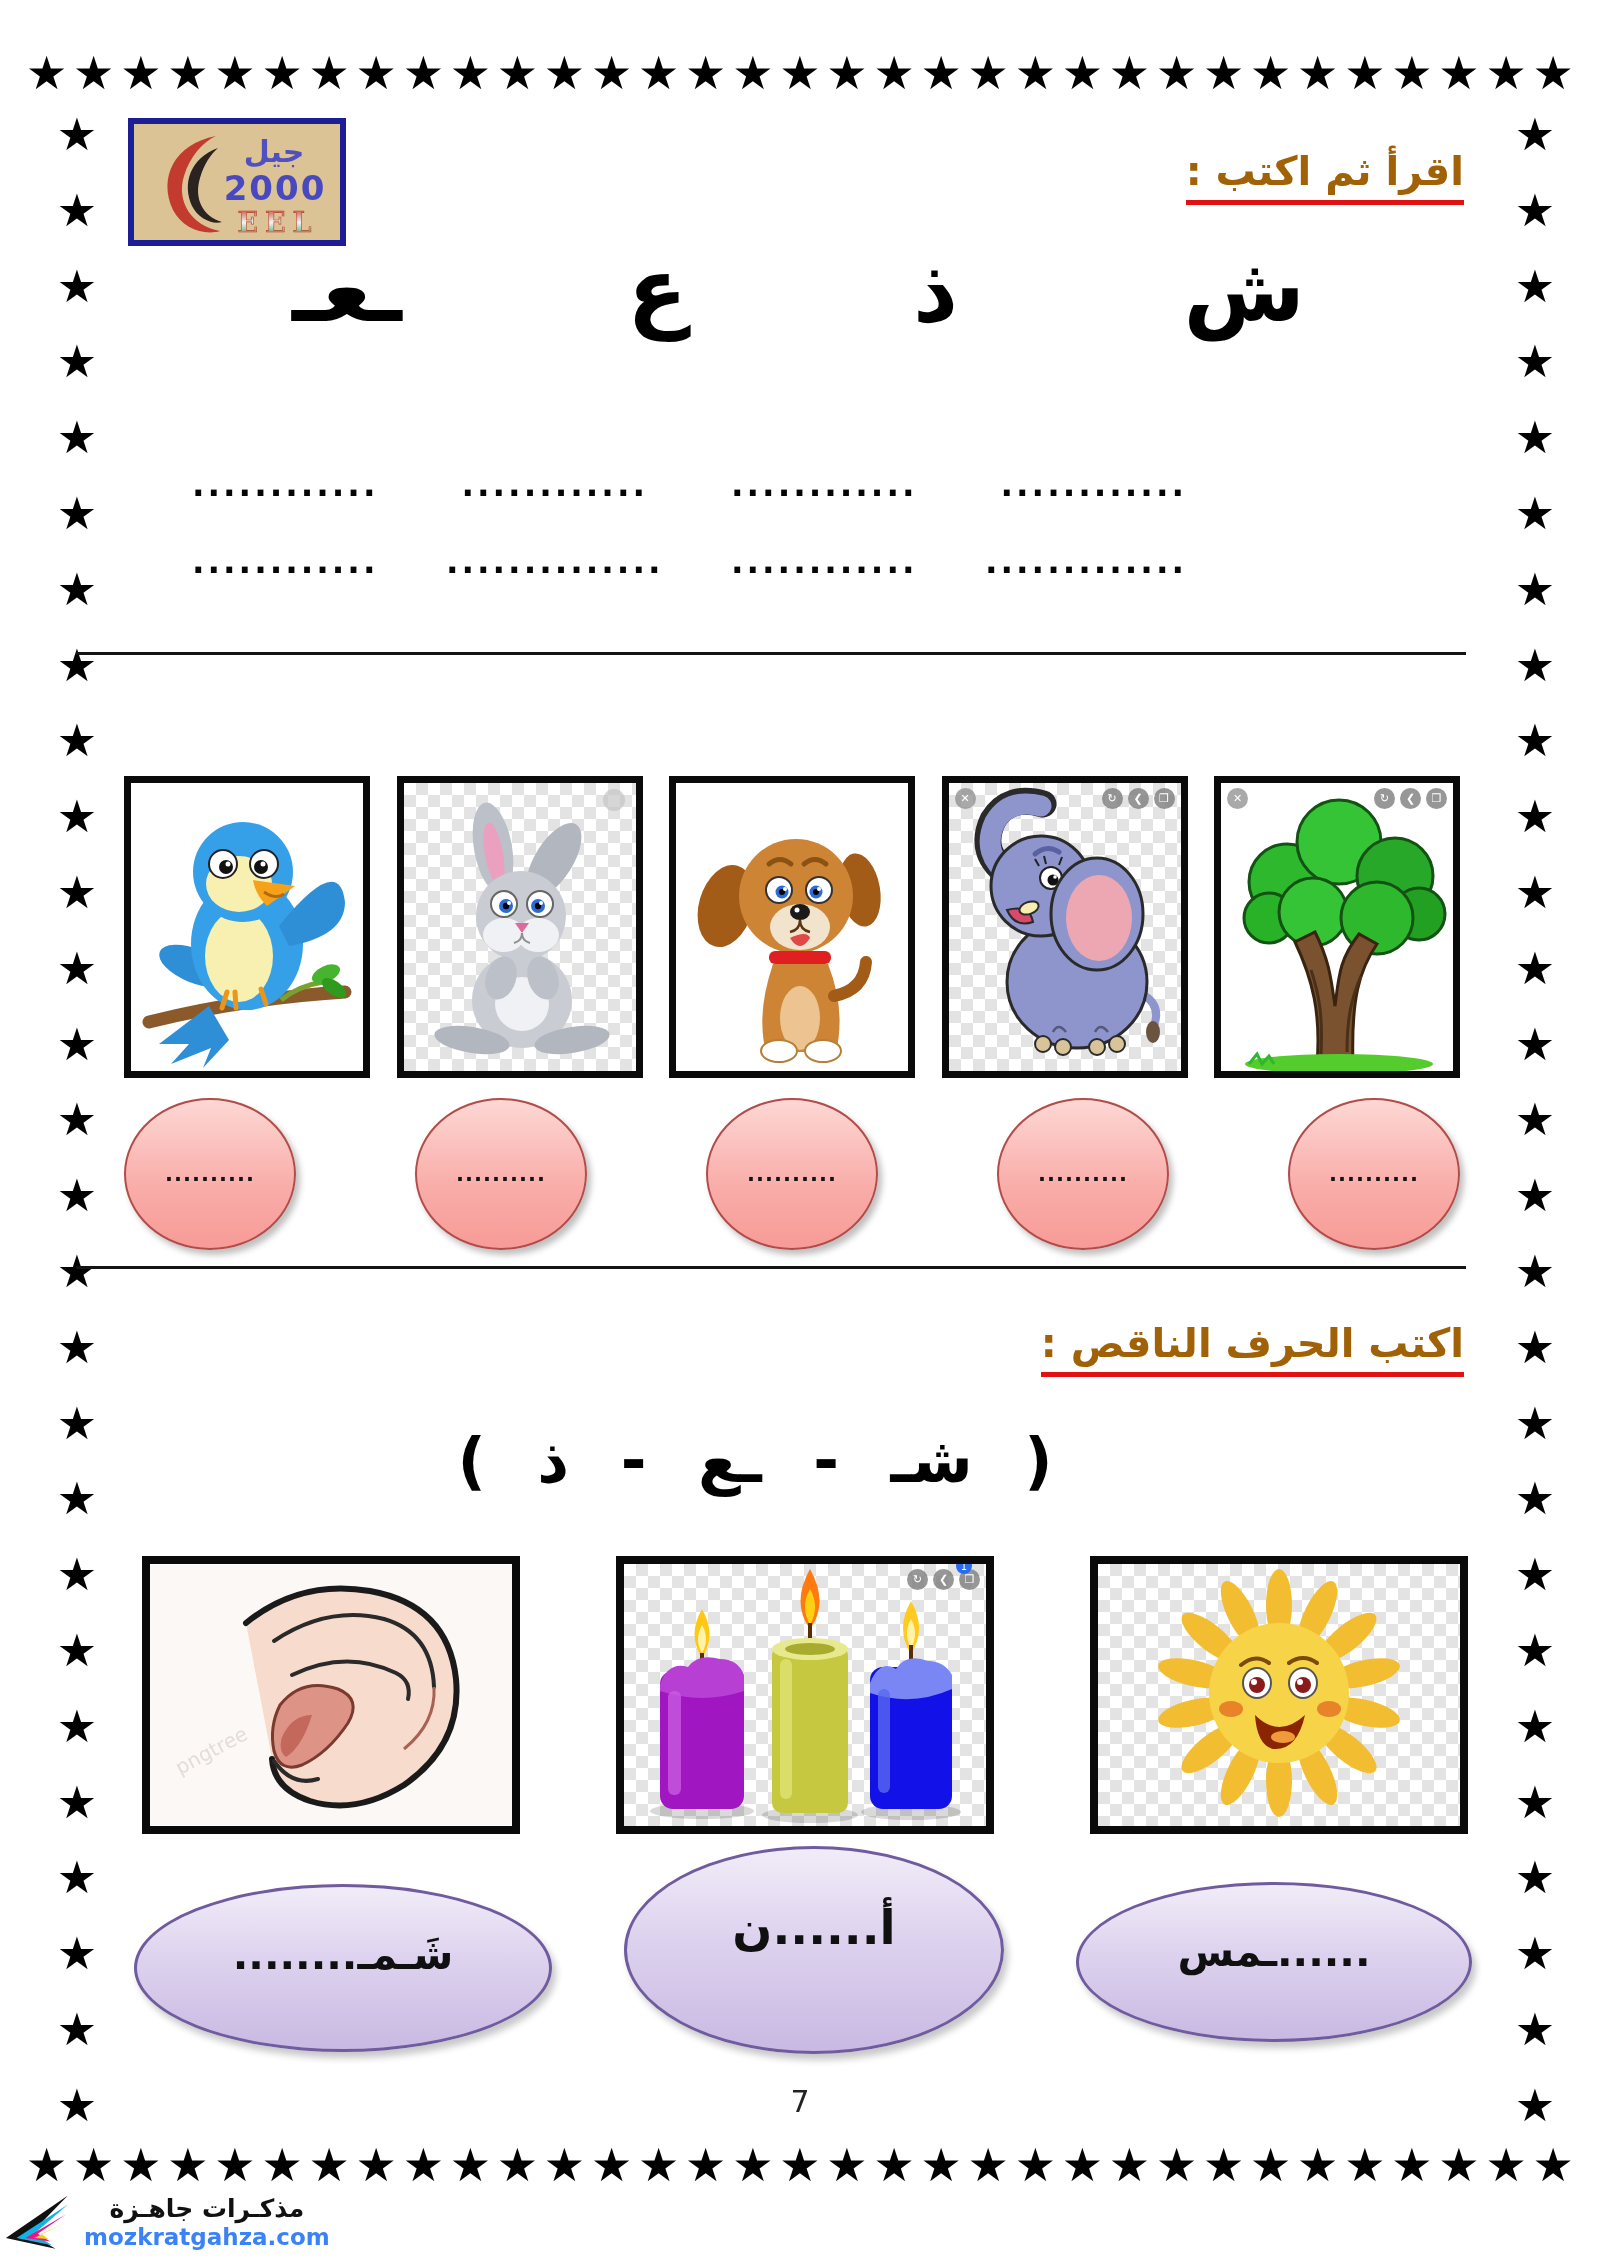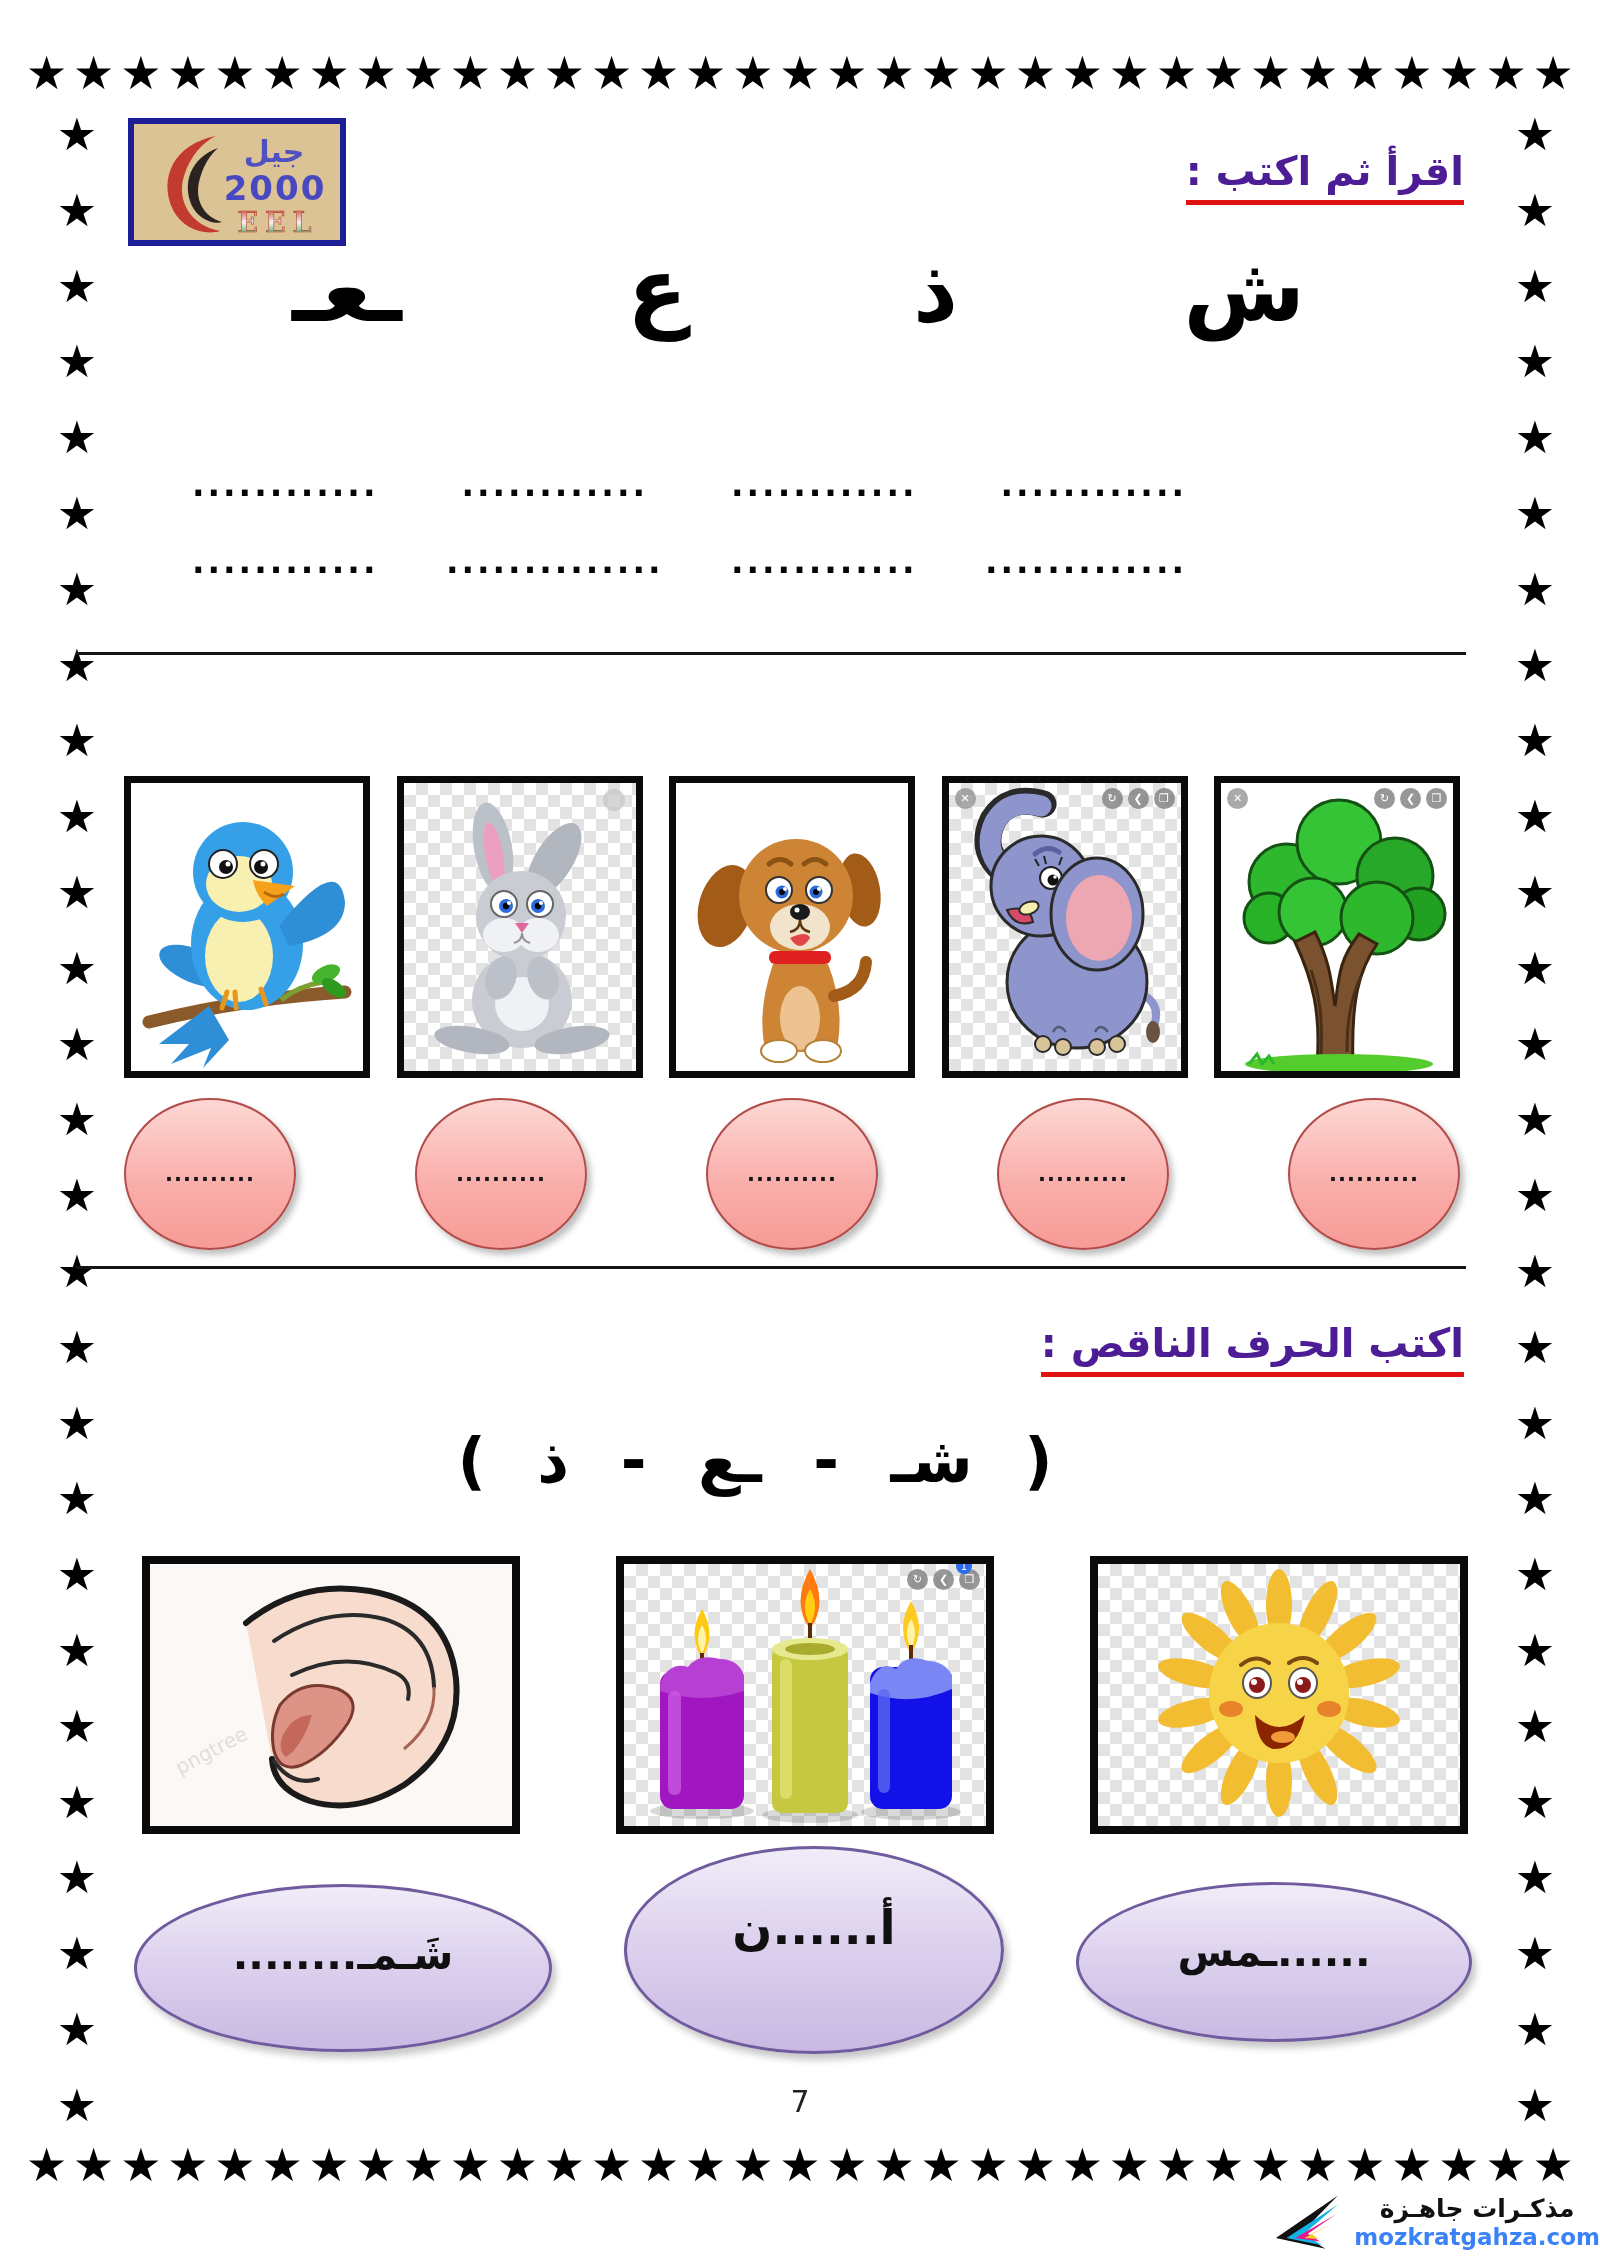--- a/index.html
+++ b/index.html
@@ -12,21 +12,21 @@
     justify-content:space-between;align-items:center;font-size:46px;line-height:1;color:#000;}
   .star-top{top:42px;}
   .star-bottom{top:2134px;}
   .star-col{position:absolute;top:112px;height:2016px;width:58px;display:flex;flex-direction:column;
     justify-content:space-between;align-items:center;font-size:45px;line-height:1;color:#000;}
   .star-left{left:48px;}
   .star-right{right:36px;}
   
   .logo-box{position:absolute;left:128px;top:118px;width:218px;height:108px;}
   
-  .sec-title{position:absolute;direction:rtl;color:#4c1d95;font-weight:bold;font-size:40px;
+  .sec-title{position:absolute;direction:rtl;color:#a16207;font-weight:bold;font-size:40px;
     line-height:1.25;border-bottom:5px solid #e01212;padding-bottom:4px;white-space:nowrap;}
   .t1{top:146px;right:136px;}
   .t2{top:680px;right:136px;font-size:41px;}
   .t3{top:1318px;right:136px;}
   
   .letters-row{position:absolute;top:240px;left:250px;right:295px;direction:rtl;display:flex;
     justify-content:space-between;align-items:flex-start;font-size:88px;font-weight:bold;line-height:1.15;}
   .letters-row span{display:inline-block;margin-left:42px;}
   .dots-row{position:absolute;left:192px;width:995px;display:flex;justify-content:space-between;
     font-weight:900;font-size:33px;letter-spacing:3px;line-height:1;color:#050505;}
@@ -64,21 +64,21 @@
     background:linear-gradient(180deg,#f1ecf8 0%,#ddd2ee 45%,#c9b9e3 100%);
     box-shadow:4px 6px 7px rgba(0,0,0,.22);direction:rtl;display:flex;align-items:center;
     justify-content:center;font-weight:bold;color:#101010;}
   .po-1{width:380px;height:208px;font-size:47px;padding-bottom:46px;box-sizing:border-box;}
   .po-2{width:418px;height:168px;margin-top:38px;font-size:41px;padding-bottom:26px;box-sizing:border-box;}
   .po-3{width:396px;height:160px;margin-top:36px;font-size:41px;padding-bottom:20px;box-sizing:border-box;}
   
   .bank-line{position:absolute;top:1424px;left:0;width:100%;text-align:center;direction:rtl;
     font-size:62px;font-weight:bold;word-spacing:30px;padding-right:0;transform:translateX(-45px);}
   .page-num{position:absolute;top:2084px;left:0;width:100%;text-align:center;font-size:30px;color:#222;}
-  .footer-brand{position:absolute;top:2192px;left:0;width:100%;display:flex;justify-content:flex-end;
+  .footer-brand{position:absolute;top:2192px;left:0;width:100%;display:flex;justify-content:flex-start;
     align-items:center;gap:12px;}
   .brand-text{display:flex;flex-direction:column;align-items:center;line-height:1.2;}
   .brand-ar{font-weight:bold;font-size:25px;color:#111;}
   .brand-url{font-weight:bold;font-size:23px;color:#3b82f6;}
 </style>
 </head>
 <body>
 
 <div class="page">
 

